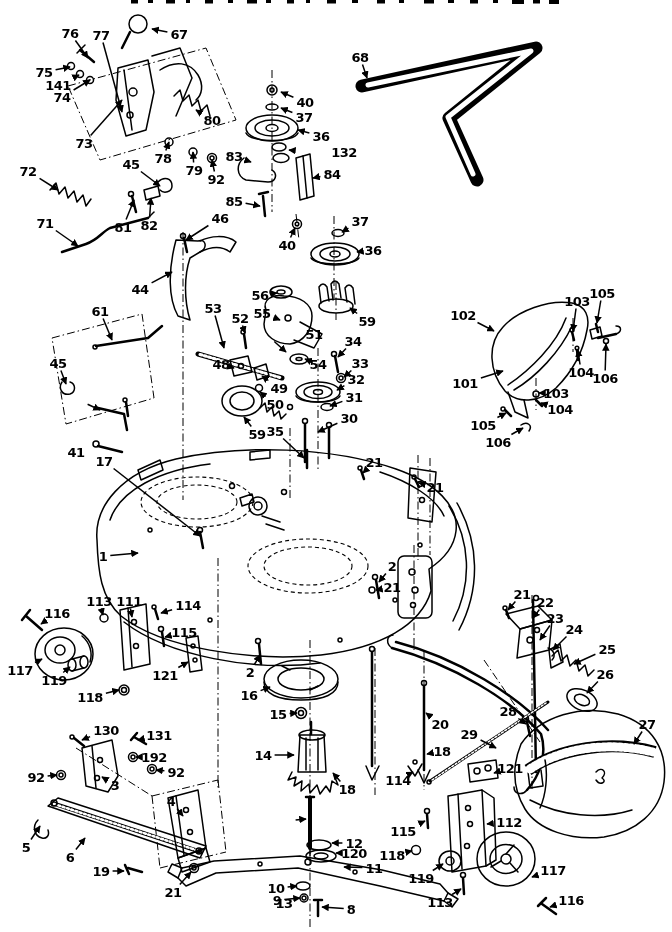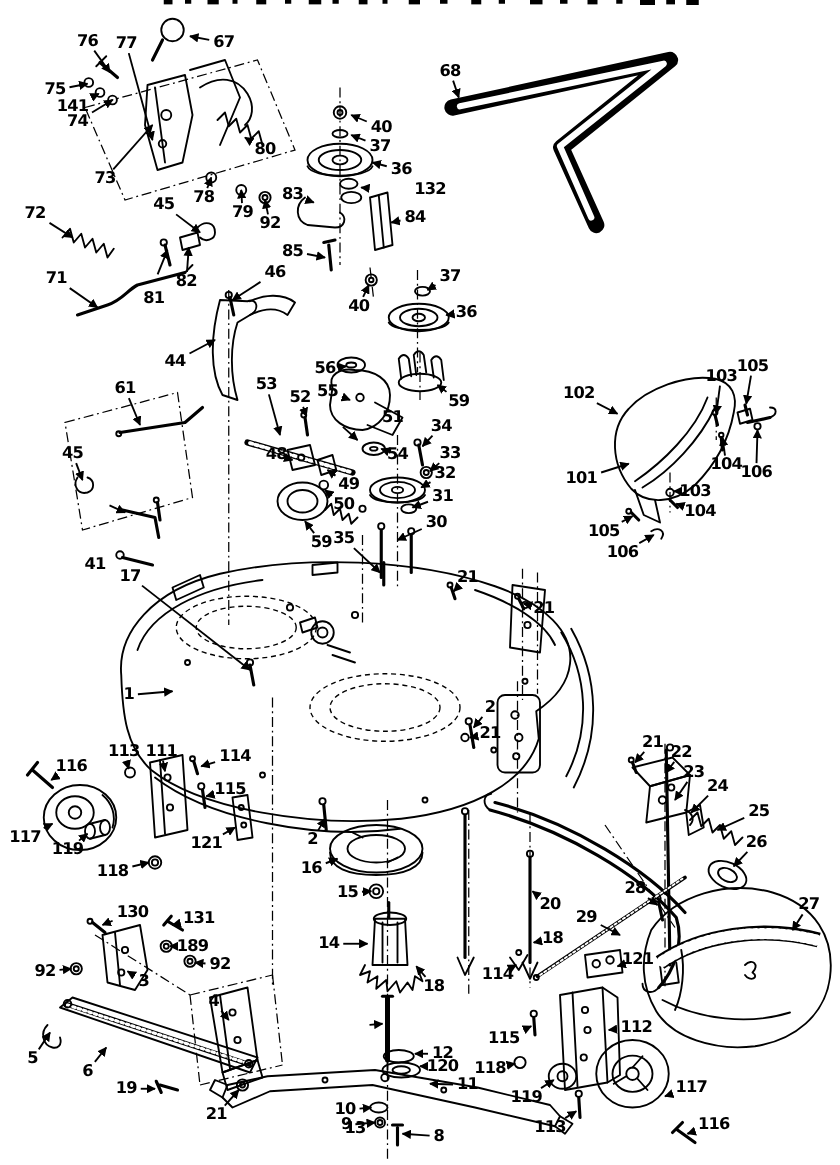--- a/index.html
+++ b/index.html
@@ -552,21 +552,21 @@
       <div class="part-label" style="left: 44px; top: 72px;">75</div>
       <div class="part-label" style="left: 58px; top: 85px;">141</div>
       <div class="part-label" style="left: 62px; top: 97px;">74</div>
       <div class="part-label" style="left: 84px; top: 143px;">73</div>
       <div class="part-label" style="left: 212px; top: 120px;">80</div>
       <div class="part-label" style="left: 163px; top: 158px;">78</div>
       <div class="part-label" style="left: 194px; top: 170px;">79</div>
       <div class="part-label" style="left: 216px; top: 179px;">92</div>
       <div class="part-label" style="left: 28px; top: 171px;">72</div>
       <div class="part-label" style="left: 131px; top: 164px;">45</div>
-      <div class="part-label" style="left: 123px; top: 227px; margin-top: 12px;">81</div>
+      <div class="part-label" style="left: 123px; top: 227px;">81</div>
       <div class="part-label" style="left: 149px; top: 225px;">82</div>
       <div class="part-label" style="left: 45px; top: 223px;">71</div>
       <div class="part-label" style="left: 220px; top: 218px;">46</div>
       <div class="part-label" style="left: 360px; top: 57px;">68</div>
       <div class="part-label" style="left: 305px; top: 102px;">40</div>
       <div class="part-label" style="left: 304px; top: 117px;">37</div>
       <div class="part-label" style="left: 321px; top: 136px;">36</div>
       <div class="part-label" style="left: 308px; top: 152px; margin-left: 36px;">132</div>
       <div class="part-label" style="left: 234px; top: 156px;">83</div>
       <div class="part-label" style="left: 332px; top: 174px;">84</div>
@@ -647,21 +647,21 @@
       <div class="part-label" style="left: 99px; top: 601px;">113</div>
       <div class="part-label" style="left: 129px; top: 601px;">111</div>
       <div class="part-label" style="left: 188px; top: 605px;">114</div>
       <div class="part-label" style="left: 184px; top: 632px;">115</div>
       <div class="part-label" style="left: 20px; top: 670px;">117</div>
       <div class="part-label" style="left: 54px; top: 680px;">119</div>
       <div class="part-label" style="left: 90px; top: 697px;">118</div>
       <div class="part-label" style="left: 165px; top: 675px;">121</div>
       <div class="part-label" style="left: 106px; top: 730px;">130</div>
       <div class="part-label" style="left: 159px; top: 735px;">131</div>
-      <div class="part-label" style="left: 154px; top: 757px;">189</div>
+      <div class="part-label" style="left: 154px; top: 757px;">192</div>
       <div class="part-label" style="left: 176px; top: 772px;">92</div>
       <div class="part-label" style="left: 36px; top: 777px;">92</div>
       <div class="part-label" style="left: 115px; top: 785px;">3</div>
       <div class="part-label" style="left: 171px; top: 801px;">4</div>
       <div class="part-label" style="left: 26px; top: 847px;">5</div>
       <div class="part-label" style="left: 70px; top: 857px;">6</div>
       <div class="part-label" style="left: 101px; top: 871px;">19</div>
       <div class="part-label" style="left: 173px; top: 892px;">21</div>
     </div>
 

